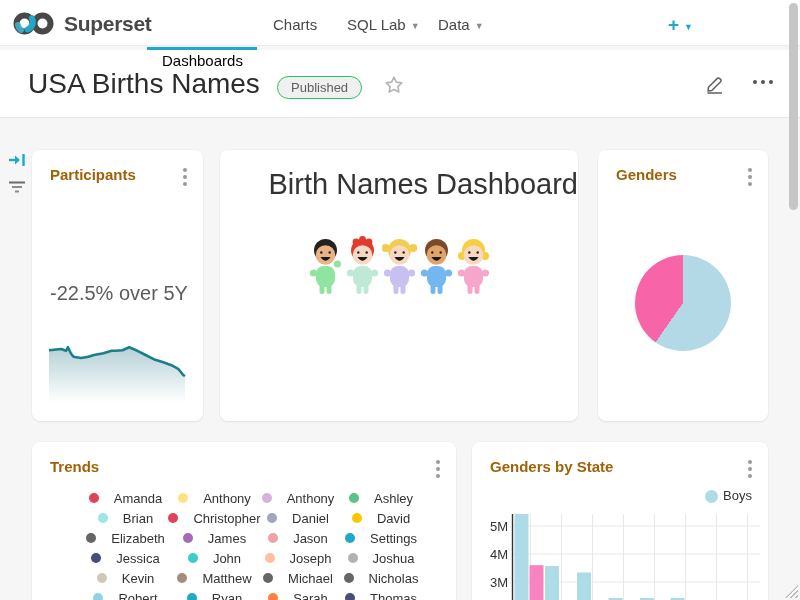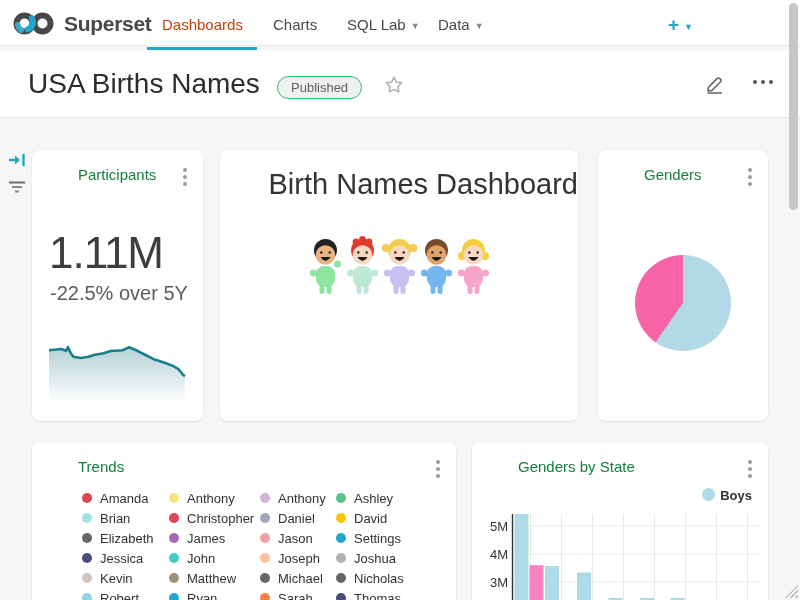--- a/index.html
+++ b/index.html
@@ -8,21 +8,21 @@
     font-family:"Liberation Sans","DejaVu Sans",sans-serif;
     background:#f6f6f7; position:relative; color:#333;
   }
   
   .navbar { position:absolute; left:0; top:0; width:800px; height:46px;
     background:#fff; border-bottom:1px solid #ececec; z-index:5; }
   .brand { position:absolute; left:12px; top:10px; display:flex; align-items:center; gap:8px; cursor:pointer; }
   .brand-text { font-size:21px; font-weight:bold; color:#484848; letter-spacing:-0.3px; }
   .nav-item { position:absolute; top:0; height:50px; line-height:50px; font-size:15px;
     color:#484848; cursor:pointer; white-space:nowrap; }
-  .nav-item.active { color:#c2410c; }
+  .nav-item.active { color:#000000;margin-top:36px; }
   .tab-underline { position:absolute; left:147px; top:47px; width:110px; height:3px; background:#20a7c9; }
   .caret { display:inline-block; font-size:9px; color:#8a8a8a; margin-left:5px; vertical-align:1px; }
   .plus-btn { position:absolute; left:668px; top:0; height:50px; line-height:50px;
     color:#20a7c9; font-size:19px; font-weight:bold; cursor:pointer; }
   .plus-btn .caret { color:#20a7c9; }
   .settings-btn { position:absolute; left:716px; top:0; height:50px; line-height:50px;
     font-size:15px; color:#484848; cursor:pointer; }
   
   .pagehead { position:absolute; left:0; top:50px; width:800px; height:68px;
     background:#fff; border-bottom:1px solid #e6e6e6; z-index:4;padding-left:6px; }
@@ -32,46 +32,46 @@
   .fav-star { position:absolute; left:383px; top:24px; cursor:pointer; }
   .edit-btn { position:absolute; left:705px; top:24px; cursor:pointer; }
   .dots-h { position:absolute; left:753px; top:30px; display:flex; gap:4px; cursor:pointer; }
   .dots-h i { width:4px; height:4px; border-radius:50%; background:#555; }
   
   .filter-expand { position:absolute; left:8px; top:152px; cursor:pointer; }
   .filter-lines { position:absolute; left:7px; top:180px; cursor:pointer; }
   
   .card { position:absolute; background:#fff; border-radius:8px;
     box-shadow:0 1px 2px rgba(0,0,0,0.07), 0 0 0 1px rgba(0,0,0,0.02); }
-  .card-title { position:absolute; left:18px; top:16px; font-size:15px; font-weight:400; color:#15803d;margin-left:28px; }
+  .card-title { position:absolute; left:18px; top:16px; font-size:15px; font-weight:700; color:#a16207; }
   .kebab { position:absolute; right:14px; top:16px; display:flex; flex-direction:column; gap:3px; cursor:pointer; padding:2px; }
   .kebab i { width:4px; height:4px; border-radius:50%; background:#9a9a9a; }
   #card-participants { left:32px; top:150px; width:171px; height:271px; }
   #card-markdown     { left:220px; top:150px; width:358px; height:271px; }
   #card-genders      { left:598px; top:150px; width:170px; height:271px; }
   #card-trends       { left:32px; top:442px; width:424px; height:200px; }
   #card-gbs          { left:472px; top:442px; width:296px; height:200px; }
   
   .big-number { position:absolute; left:17px; top:78px; font-size:44px; font-weight:500; color:#3d3d3d; letter-spacing:-1px; }
   .sub-number { position:absolute; left:18px; top:132px; font-size:20px; color:#5c5c5c; }
   #spark-svg { position:absolute; left:16px; top:193px; }
   
   .md-title { position:absolute; left:0; top:18px; width:100%; text-align:right;
     font-size:29px; font-weight:500; color:#333; }
   .kids { position:absolute; left:89px; top:86px; }
   
   .pie { position:absolute; left:37px; top:105px; width:96px; height:96px; border-radius:50%; cursor:pointer; }
   
   .legend-grid { position:absolute; left:50px; top:46px; display:grid;
     grid-template-columns:87px 91px 76px 90px; grid-auto-rows:20px; }
-  .legend-item { display:flex; align-items:center; gap:8px; cursor:pointer; }
+  .legend-item { display:flex; align-items:center; gap:15px; cursor:pointer;justify-content:center; }
   .legend-item .dot { width:10px; height:10px; border-radius:50%; flex:none; }
   .legend-item .lname { font-size:13px; color:#333; white-space:nowrap; }
   
-  .gbs-legend { position:absolute; right:16px; top:46px; display:flex; align-items:flex-start; gap:5px; cursor:pointer;font-weight:bold; }
+  .gbs-legend { position:absolute; right:16px; top:46px; display:flex; align-items:flex-end; gap:5px; cursor:pointer; }
   .gbs-legend .dot { width:13px; height:13px; border-radius:50%; }
   .gbs-legend .lname { font-size:13px; color:#333; }
   #gbs-svg { position:absolute; left:0; top:60px; }
   
   .scroll-thumb { position:absolute; left:789px; top:3px; width:9px; height:207px;
     background:#c6c6c6; border-radius:5px; cursor:pointer; z-index:9; }
   .resize-handle { position:absolute; left:785px; top:585px; width:13px; height:13px; cursor:nwse-resize;
     background:repeating-linear-gradient(135deg, transparent 0 2px, #b9b9b9 2px 3.5px); z-index:8;
     clip-path:polygon(100% 0, 100% 100%, 0 100%); }
 </style>
@@ -142,21 +142,20 @@
   </svg>
 </div>
 
 <div class="card" id="card-participants">
   <div class="card-title">Participants</div>
   <div class="kebab">
       <i></i>
       <i></i>
       <i></i>
     </div>
-  <div class="big-number">1.11M</div>
   <div class="sub-number">-22.5% over 5Y</div>
   <svg id="spark-svg" width="138" height="60" viewBox="0 0 138 60">
     <defs>
       <linearGradient id="sparkfill" x1="0" y1="0" x2="0" y2="1">
         <stop offset="0%" stop-color="#9dc2c9" stop-opacity="0.75"></stop>
         <stop offset="100%" stop-color="#9dc2c9" stop-opacity="0"></stop>
       </linearGradient>
     </defs>
     <path id="spark-area" fill="url(#sparkfill)" d="M1.0,7.2 L13.2,6.0 L18.0,7.8 L20.0,4.2 L22.8,10.2 L25.5,13.8 L33.0,15.0 L40.4,13.8 L45.9,12.0 L55.4,10.2 L63.6,7.8 L67.6,7.8 L74.4,7.2 L81.2,4.2 L89.4,7.8 L97.6,12.0 L105.7,16.2 L115.2,19.2 L123.4,22.2 L130.2,25.8 L135.0,31.8 L137.0,33.0 L137.0,60 L1.0,60 Z"></path>
     <polyline id="spark-line" fill="none" stroke="#1b7e8a" stroke-width="2.6" stroke-linejoin="round" points="1.0,7.2 13.2,6.0 18.0,7.8 20.0,4.2 22.8,10.2 25.5,13.8 33.0,15.0 40.4,13.8 45.9,12.0 55.4,10.2 63.6,7.8 67.6,7.8 74.4,7.2 81.2,4.2 89.4,7.8 97.6,12.0 105.7,16.2 115.2,19.2 123.4,22.2 130.2,25.8 135.0,31.8 137.0,33.0"></polyline>

